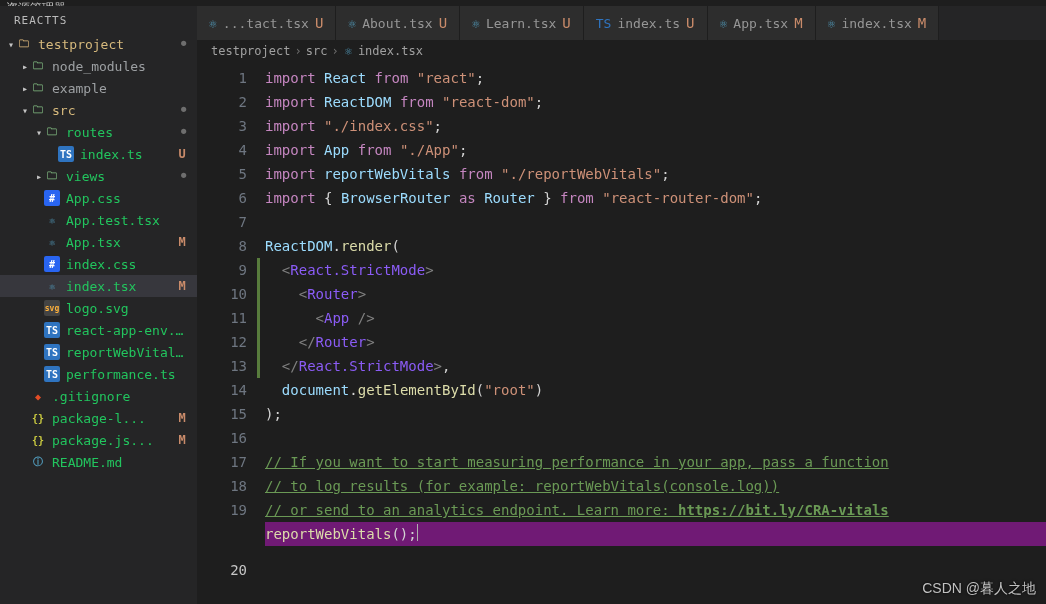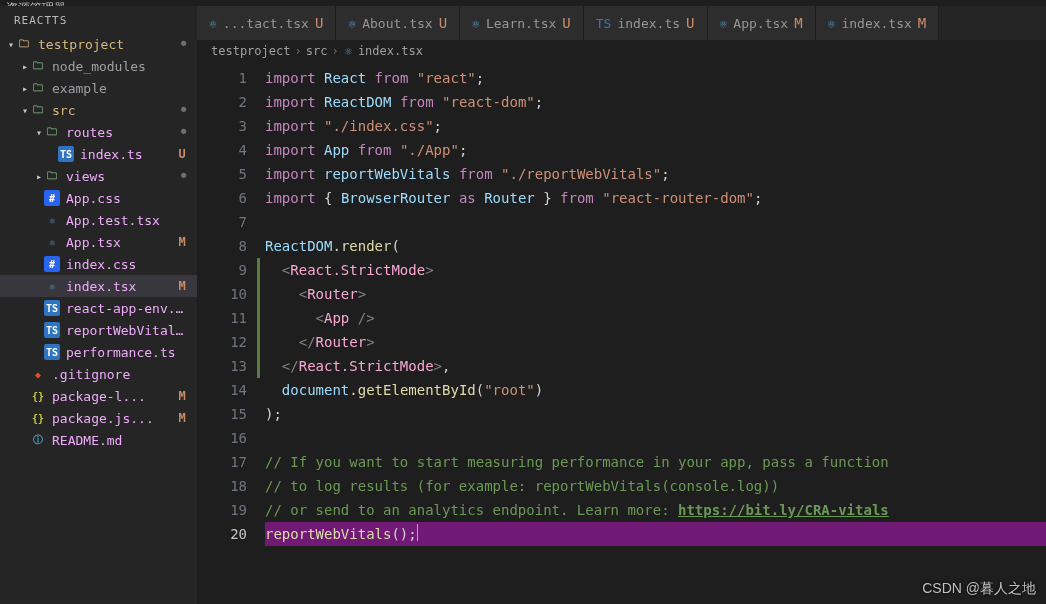--- a/index.html
+++ b/index.html
@@ -40,21 +40,21 @@
 .tree-row{
   display:flex;
   align-items:center;
   height:22px;
   padding-right:6px;
   cursor:pointer;
   white-space:nowrap;
 }
 .tree-row.active{background:#37373d;}
 .chev{width:10px;text-align:center;color:#c5c5c5;font-size:10px;display:inline-block;}
-.tree-label{color:#f0abfc;overflow:hidden;text-overflow:ellipsis;flex:1;font-size:13px;}
+.tree-label{color:#22c55e;overflow:hidden;text-overflow:ellipsis;flex:1;font-size:13px;}
 .tree-label.dim{color:#9da0a3;}
 .tree-label.gold{color:#d7ba7d;}
 .badge{
   color:#c98b6a;
   font-size:12px;
   font-weight:600;
   width:18px;
   text-align:center;
 }
 .dot-mod{color:#6e6e6e;font-size:18px;line-height:6px;padding-right:2px;}
@@ -111,41 +111,41 @@
   width:68px;
   text-align:right;
   padding:4px 18px 4px 0;
   color:#6e7681;
   font-family:Consolas,monospace;
   font-size:14px;
   user-select:none;
   position:relative;
 }
 .gutter .ln{height:24px;}
-.gutter .ln.cur{color:#c6c6c6;}
+.gutter .ln.cur{color:#c6c6c6;margin-top:36px;}
 .green-bar{
   position:absolute;left:60px;width:3px;background:#587c3d;
 }
 .code{
   flex:1;
   font-family:Consolas,monospace;
   font-size:14px;
   padding:4px 0;
   white-space:pre;
 }
 .code .row{height:24px;}
 .code .row.hl{background:#701a75;}
 .tok-kw{color:#c586c0;}
 .tok-var{color:#9cdcfe;margin-top:12px;}
 .tok-str{color:#ce9178;}
 .tok-fn{color:#dcdcaa;}
-.tok-tag{color:#f9a8d4;}
+.tok-tag{color:#8b5cf6;}
 .tok-punc{color:#d4d4d4;}
 .tok-angle{color:#808080;}
-.tok-cmt{color:#6a9955;}
+.tok-cmt{color:#6a9955;text-decoration:underline;}
 .tok-white{color:#d4d4d4;}
 .underline{text-decoration:underline;font-weight:bold;}
 .cursor{display:inline-block;width:1px;height:17px;background:#aeafad;vertical-align:-2px;}
 .watermark{
   position:fixed;right:10px;bottom:6px;
   color:#c0c0c0;font-size:14px;font-family:sans-serif;
   text-shadow:0 0 3px #000;
 }
 </style>
 </head>
@@ -217,20 +217,25 @@
         <div class="tree-row" style="padding-left: 34px;">
           <span class="chev"></span>
           <span class="ficon ic-css">#</span>
           <span class="tree-label ">index.css</span>
         </div>
         <div class="tree-row active" style="padding-left: 34px;">
           <span class="chev"></span>
           <span class="ficon ic-react">⚛</span>
           <span class="tree-label ">index.tsx</span>
           <span class="badge">M</span>
+        </div>
+        <div class="tree-row" style="padding-left: 34px;">
+          <span class="chev"></span>
+          <span class="ficon ic-svg">svg</span>
+          <span class="tree-label ">logo.svg</span>
         </div>
         <div class="tree-row" style="padding-left: 34px;">
           <span class="chev"></span>
           <span class="ficon ic-ts">TS</span>
           <span class="tree-label ">react-app-env....</span>
         </div>
         <div class="tree-row" style="padding-left: 34px;">
           <span class="chev"></span>
           <span class="ficon ic-ts">TS</span>
           <span class="tree-label ">reportWebVital...</span>

